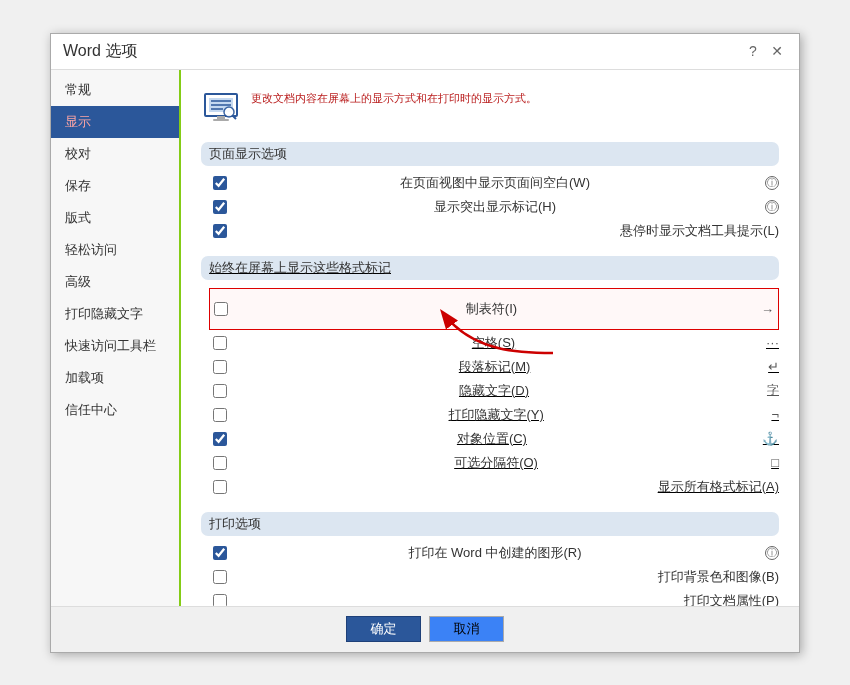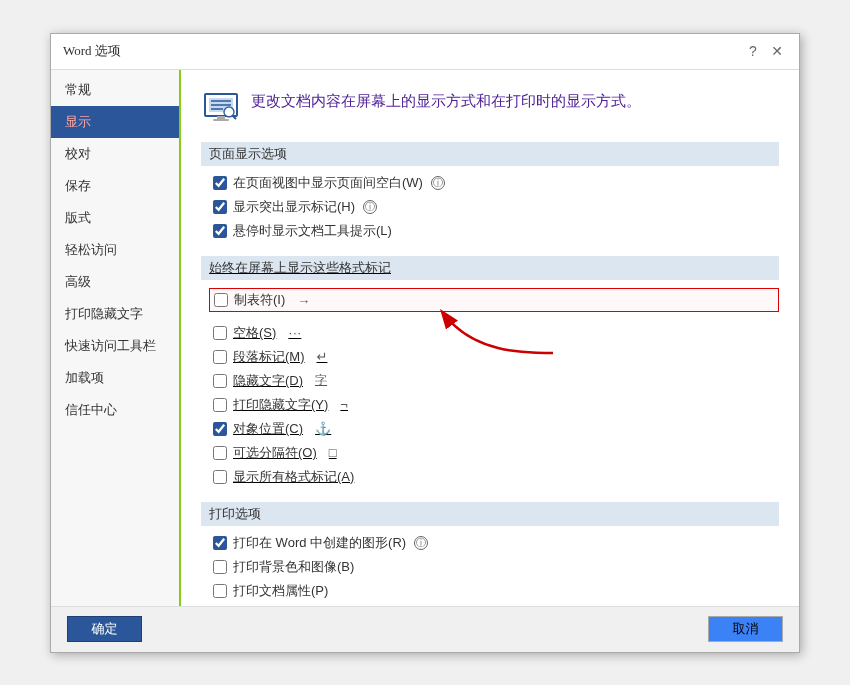--- a/index.html
+++ b/index.html
@@ -26,23 +26,22 @@
     .title-bar {
       background: #ffffff;
       border-bottom: 1px solid #ddd;
       padding: 8px 12px;
       display: flex;
       align-items: center;
       justify-content: space-between;
       height: 36px;
     }
     .title-text {
-      font-size: 13px;
+      font-size: 16px;
       color: #333;
-      font-family: Liberation Serif, serif;
     }
     .title-controls {
       display: flex;
       gap: 4px;
     }
     .title-btn {
       width: 20px;
       height: 20px;
       display: flex;
       align-items: center;
@@ -97,43 +96,45 @@
       flex-shrink: 0;
       display: flex;
       align-items: center;
       justify-content: center;
     }
     .desc-icon svg {
       width: 36px;
       height: 36px;
     }
     .desc-text {
-      font-size: 15px;
-      color: #4c1d95;
+      font-size: 11px;
+      color: #b91c1c;
       line-height: 1.5;
       padding-top: 4px;
     }
     .section {
       margin-bottom: 16px;
     }
     .section-header {
       background: #dce6f1;
       padding: 3px 8px;
       font-size: 13px;
       color: #333;
       margin-bottom: 8px;
+      border-radius: 7px;
     }
     .section-body {
       padding-left: 12px;
     }
     .checkbox-row {
       display: flex;
       align-items: center;
       margin-bottom: 6px;
       gap: 6px;
+      justify-content: space-between;
     }
     .checkbox-row input[type="checkbox"] {
       width: 14px;
       height: 14px;
       cursor: pointer;
       accent-color: #2b579a;
     }
     .checkbox-label {
       font-size: 13px;
       color: #333;
@@ -157,31 +158,31 @@
       margin-left: 6px;
       color: #555;
       font-size: 13px;
     }
     .format-symbol.blue {
       color: #2b579a;
     }
     .highlighted-row {
       border: 1px solid #d00;
       background: #fff8f8;
-      padding: 2px 4px;
+      padding: 11px 4px;
       margin-left: -4px;
-      margin-bottom: 12px;
+      margin-bottom: 4px;
     }
     .dialog-footer {
       height: 46px;
       background: #f0f0f0;
       border-top: 1px solid #ddd;
       display: flex;
       align-items: center;
-      justify-content: space-between;
+      justify-content: center;
       padding: 0 16px;
       gap: 8px;
     }
     .footer-btn {
       min-width: 75px;
       height: 26px;
       padding: 0 12px;
       border: 1px solid #aaa;
       background: #3b82f6;
       font-size: 13px;

